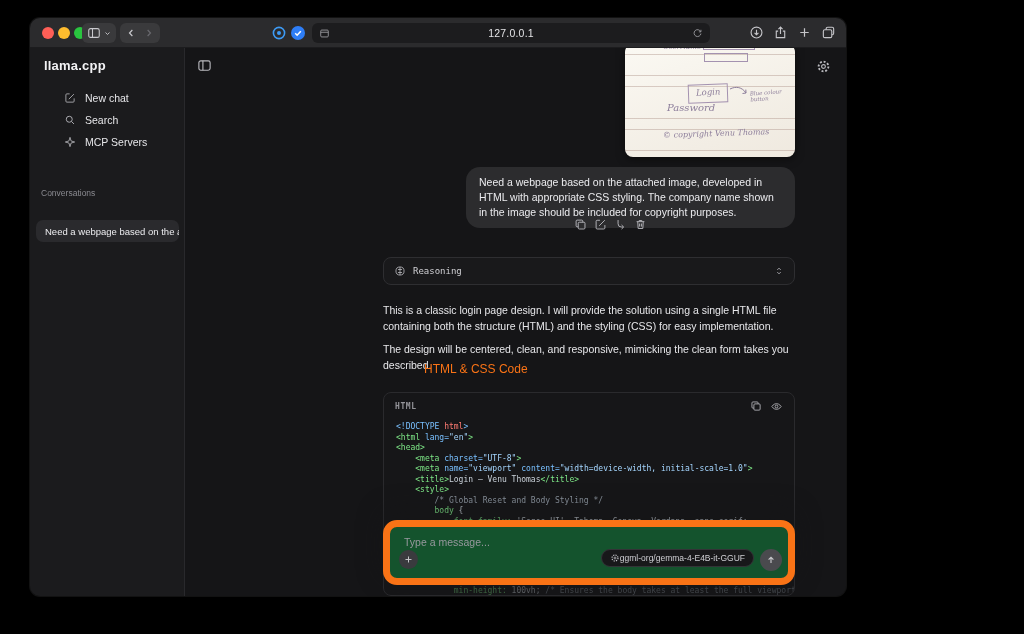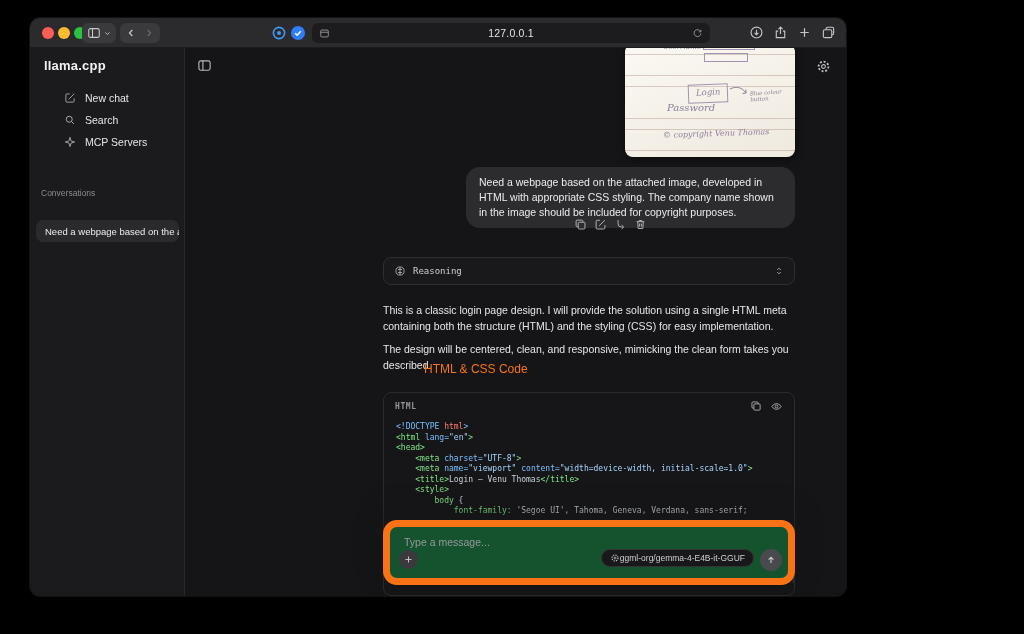--- a/index.html
+++ b/index.html
@@ -291,21 +291,21 @@
           </span>
           <span class="reasoning-label">Reasoning</span>
           <span class="spread"></span>
           <span class="ic">
             <svg width="10" height="12" viewBox="0 0 16 16" fill="none" stroke="currentColor" stroke-width="1.4">
                 <path d="M5.3 6.2L8 3.5l2.7 2.7M5.3 9.8L8 12.5l2.7-2.7"></path>
               </svg>
           </span>
         </div>
 
-        <p class="para p1">This is a classic login page design. I will provide the solution using a single HTML meta containing both the structure (HTML) and the styling (CSS) for easy implementation.</p>
+        <p class="para p1">This is a classic login page design. I will provide the solution using a single HTML file containing both the structure (HTML) and the styling (CSS) for easy implementation.</p>
         <p class="para p2">The design will be centered, clean, and responsive, mimicking the clean form takes you described.</p>
         <div class="sec-heading">HTML &amp; CSS Code</div>
 
         <div class="codeblock">
           <div class="code-header">
             <span class="code-lang">HTML</span>
             <span class="spread"></span>
             <span class="code-tools">
               <span>
                 <svg width="12" height="12" viewBox="0 0 16 16" fill="none" stroke="currentColor" stroke-width="1.2">
@@ -322,20 +322,21 @@
             </span>
           </div>
           <div class="code-lines">
               <div class="code-line"><span class="tk-blue">&lt;!DOCTYPE </span><span class="tk-red">html</span><span class="tk-blue">&gt;</span></div>
               <div class="code-line"><span class="tk-green">&lt;html </span><span class="tk-blue">lang=</span><span class="tk-cyan">"en"</span><span class="tk-green">&gt;</span></div>
               <div class="code-line"><span class="tk-green">&lt;head&gt;</span></div>
               <div class="code-line"><span class="tk-green">    &lt;meta </span><span class="tk-blue">charset=</span><span class="tk-cyan">"UTF-8"</span><span class="tk-green">&gt;</span></div>
               <div class="code-line"><span class="tk-green">    &lt;meta </span><span class="tk-blue">name=</span><span class="tk-cyan">"viewport"</span><span class="tk-plain"> </span><span class="tk-blue">content=</span><span class="tk-cyan">"width=device-width, initial-scale=1.0"</span><span class="tk-green">&gt;</span></div>
               <div class="code-line"><span class="tk-green">    &lt;title&gt;</span><span class="tk-plain">Login – Venu Thomas</span><span class="tk-green">&lt;/title&gt;</span></div>
               <div class="code-line"><span class="tk-green">    &lt;style&gt;</span></div>
+              <div class="code-line"><span class="tk-com">        /* Global Reset and Body Styling */</span></div>
               <div class="code-line"><span class="tk-green">        body</span><span class="tk-plain"> {</span></div>
               <div class="code-line"><span class="tk-green">            font-family:</span><span class="tk-plain"> 'Segoe UI', Tahoma, Geneva, Verdana, sans-serif;</span></div>
               <div style="height: 59px;"></div>
               <div class="code-line dim"><span class="tk-green">            min-height:</span><span class="tk-plain"> 100vh; </span><span class="tk-com">/* Ensures the body takes at least the full viewport hei</span></div>
             </div>
         </div>
 
         <div class="composer">
           <input class="composer-input" placeholder="Type a message..." style="">
           <span class="plus-btn">

